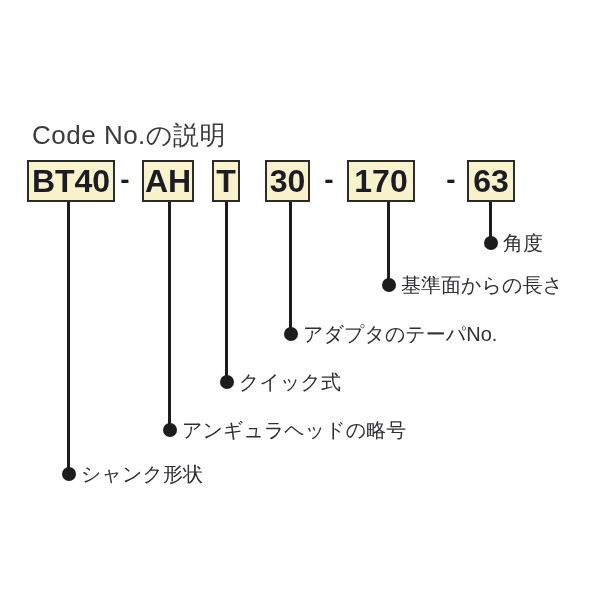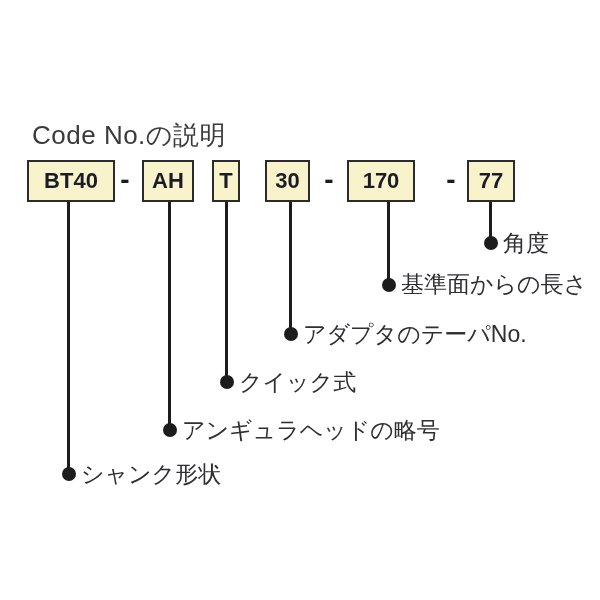--- a/index.html
+++ b/index.html
@@ -33,21 +33,21 @@
   }
   .codebox{
     position:absolute;
     top:160px;
     height:42px;
     box-sizing:border-box;
     background:var(--box-fill);
     border:2px solid var(--box-border);
     color:var(--code-text);
     font-weight:bold;
-    font-size:22px;
+    font-size:32px;
     line-height:38px;
     text-align:center;
   }
   #box-bt40{left:27px;width:88px;}
   #box-ah  {left:142px;width:52px;}
   #box-t   {left:212px;width:28px;}
   #box-30  {left:265px;width:45px;}
   #box-170 {left:347px;width:68px;}
   #box-45  {left:467px;width:48px;}
   .sep{
@@ -83,21 +83,21 @@
     background:var(--line);
   }
   #bullet-bt40{left:62px; top:467px;}
   #bullet-ah  {left:163px;top:423px;}
   #bullet-t   {left:220px;top:375px;}
   #bullet-30  {left:284px;top:327px;}
   #bullet-170 {left:382px;top:278px;}
   #bullet-45  {left:484px;top:236px;}
   .leader-label{
     position:absolute;
-    font-size:23px;
+    font-size:20px;
     line-height:26px;
     color:var(--label-text);
     white-space:nowrap;
   }
   #label-bt40{left:81px; top:461px;}
   #label-ah  {left:182px;top:417px;}
   #label-t   {left:239px;top:369px;}
   #label-30  {left:303px;top:321px;}
   #label-170 {left:401px;top:272px;font-family:Liberation Serif, serif;}
   #label-45  {left:503px;top:230px;}
@@ -110,21 +110,21 @@
   <div class="title">Code No.の説明</div>
 
   <div class="codebox" id="box-bt40">BT40</div>
   <div class="sep" id="sep-1">-</div>
   <div class="codebox" id="box-ah">AH</div>
   <div class="codebox" id="box-t">T</div>
   <div class="codebox" id="box-30">30</div>
   <div class="sep" id="sep-2">-</div>
   <div class="codebox" id="box-170">170</div>
   <div class="sep" id="sep-3">-</div>
-  <div class="codebox" id="box-45">77</div>
+  <div class="codebox" id="box-45">63</div>
 
   <div class="vline" id="line-bt40"></div>
   <div class="vline" id="line-ah"></div>
   <div class="vline" id="line-t"></div>
   <div class="vline" id="line-30"></div>
   <div class="vline" id="line-170"></div>
   <div class="vline" id="line-45"></div>
 
   <div class="bullet" id="bullet-bt40"></div>
   <div class="bullet" id="bullet-ah"></div>

